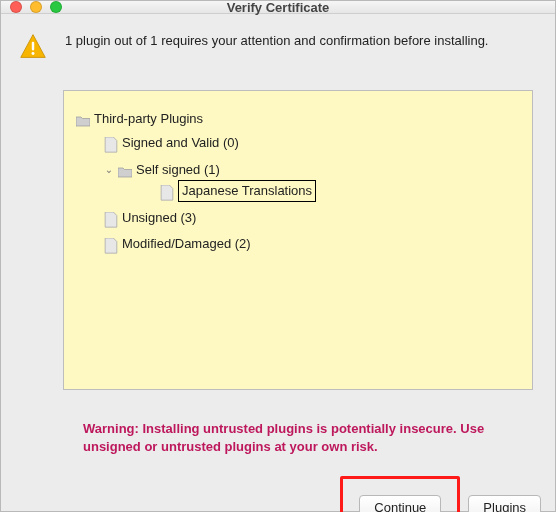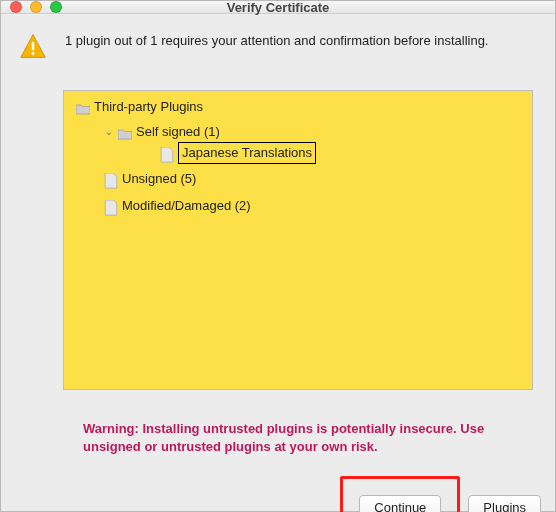--- a/index.html
+++ b/index.html
@@ -62,24 +62,24 @@
       align-items: flex-start;
     }
     .warn-icon {
       width: 28px; height: 28px;
       flex-shrink: 0;
     }
     .message { font-size: 13px; color:#222; line-height: 1.35; }
     .tree-box {
       margin-left: 44px;
       border: 1px solid #bdbdbd;
-      background: #fde047;
+      background: #fef9c3;
       height: 300px;
       overflow: auto;
-      padding: 6px 8px;
+      padding: 18px 8px;
     }
     .tree ul { list-style: none; padding-left: 0; }
     .tree li { line-height: 20px; white-space: nowrap; font-size: 13px; display:block; }
     .tree .lvl1 > li { padding-left: 4px; }
     .tree .lvl2 > li { padding-left: 28px; }
     .tree .lvl3 > li { padding-left: 56px; }
     .node {
       display: inline-flex;
       align-items: center;
       gap: 4px;
@@ -162,20 +162,30 @@
               <span class="folder-ico">
                 <svg viewBox="0 0 14 12">
                     <path d="M0 2 h5 l1.5 1.5 H14 V11 H0 Z" fill="#cfcfcf" stroke="#9a9a9a" stroke-width="0.7"></path>
                   </svg>
               </span>
               <span>Third-party Plugins</span>
             </span>
             <ul class="lvl2">
               <li>
                 <span class="node">
+                  <span class="file-ico">
+                    <svg viewBox="0 0 12 14">
+                        <path d="M1 0 h7 l3 3 v10 h-10 Z" fill="#e7e7e7" stroke="#aaaaaa" stroke-width="0.7"></path>
+                      </svg>
+                  </span>
+                  <span>Signed and Valid (0)</span>
+                </span>
+              </li>
+              <li>
+                <span class="node">
                   <span class="caret">⌄</span>
                   <span class="folder-ico">
                     <svg viewBox="0 0 14 12">
                         <path d="M0 2 h5 l1.5 1.5 H14 V11 H0 Z" fill="#cfcfcf" stroke="#9a9a9a" stroke-width="0.7"></path>
                       </svg>
                   </span>
                   <span>Self signed (1)</span>
                 </span>
                 <ul class="lvl3">
                   <li>
@@ -190,21 +200,21 @@
                   </li>
                 </ul>
               </li>
               <li>
                 <span class="node">
                   <span class="file-ico">
                     <svg viewBox="0 0 12 14">
                         <path d="M1 0 h7 l3 3 v10 h-10 Z" fill="#e7e7e7" stroke="#aaaaaa" stroke-width="0.7"></path>
                       </svg>
                   </span>
-                  <span>Unsigned (5)</span>
+                  <span>Unsigned (3)</span>
                 </span>
               </li>
               <li>
                 <span class="node">
                   <span class="file-ico">
                     <svg viewBox="0 0 12 14">
                         <path d="M1 0 h7 l3 3 v10 h-10 Z" fill="#e7e7e7" stroke="#aaaaaa" stroke-width="0.7"></path>
                       </svg>
                   </span>
                   <span>Modified/Damaged (2)</span>

